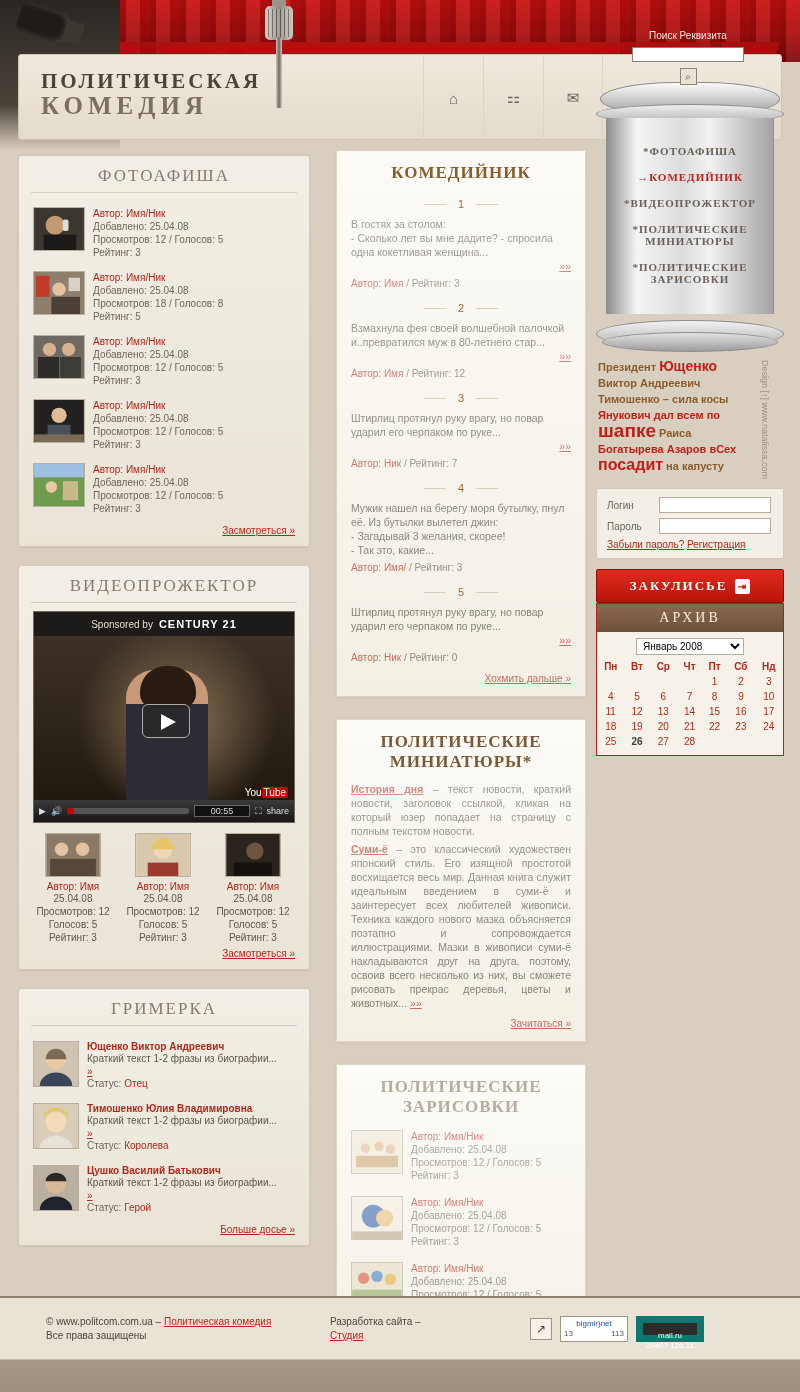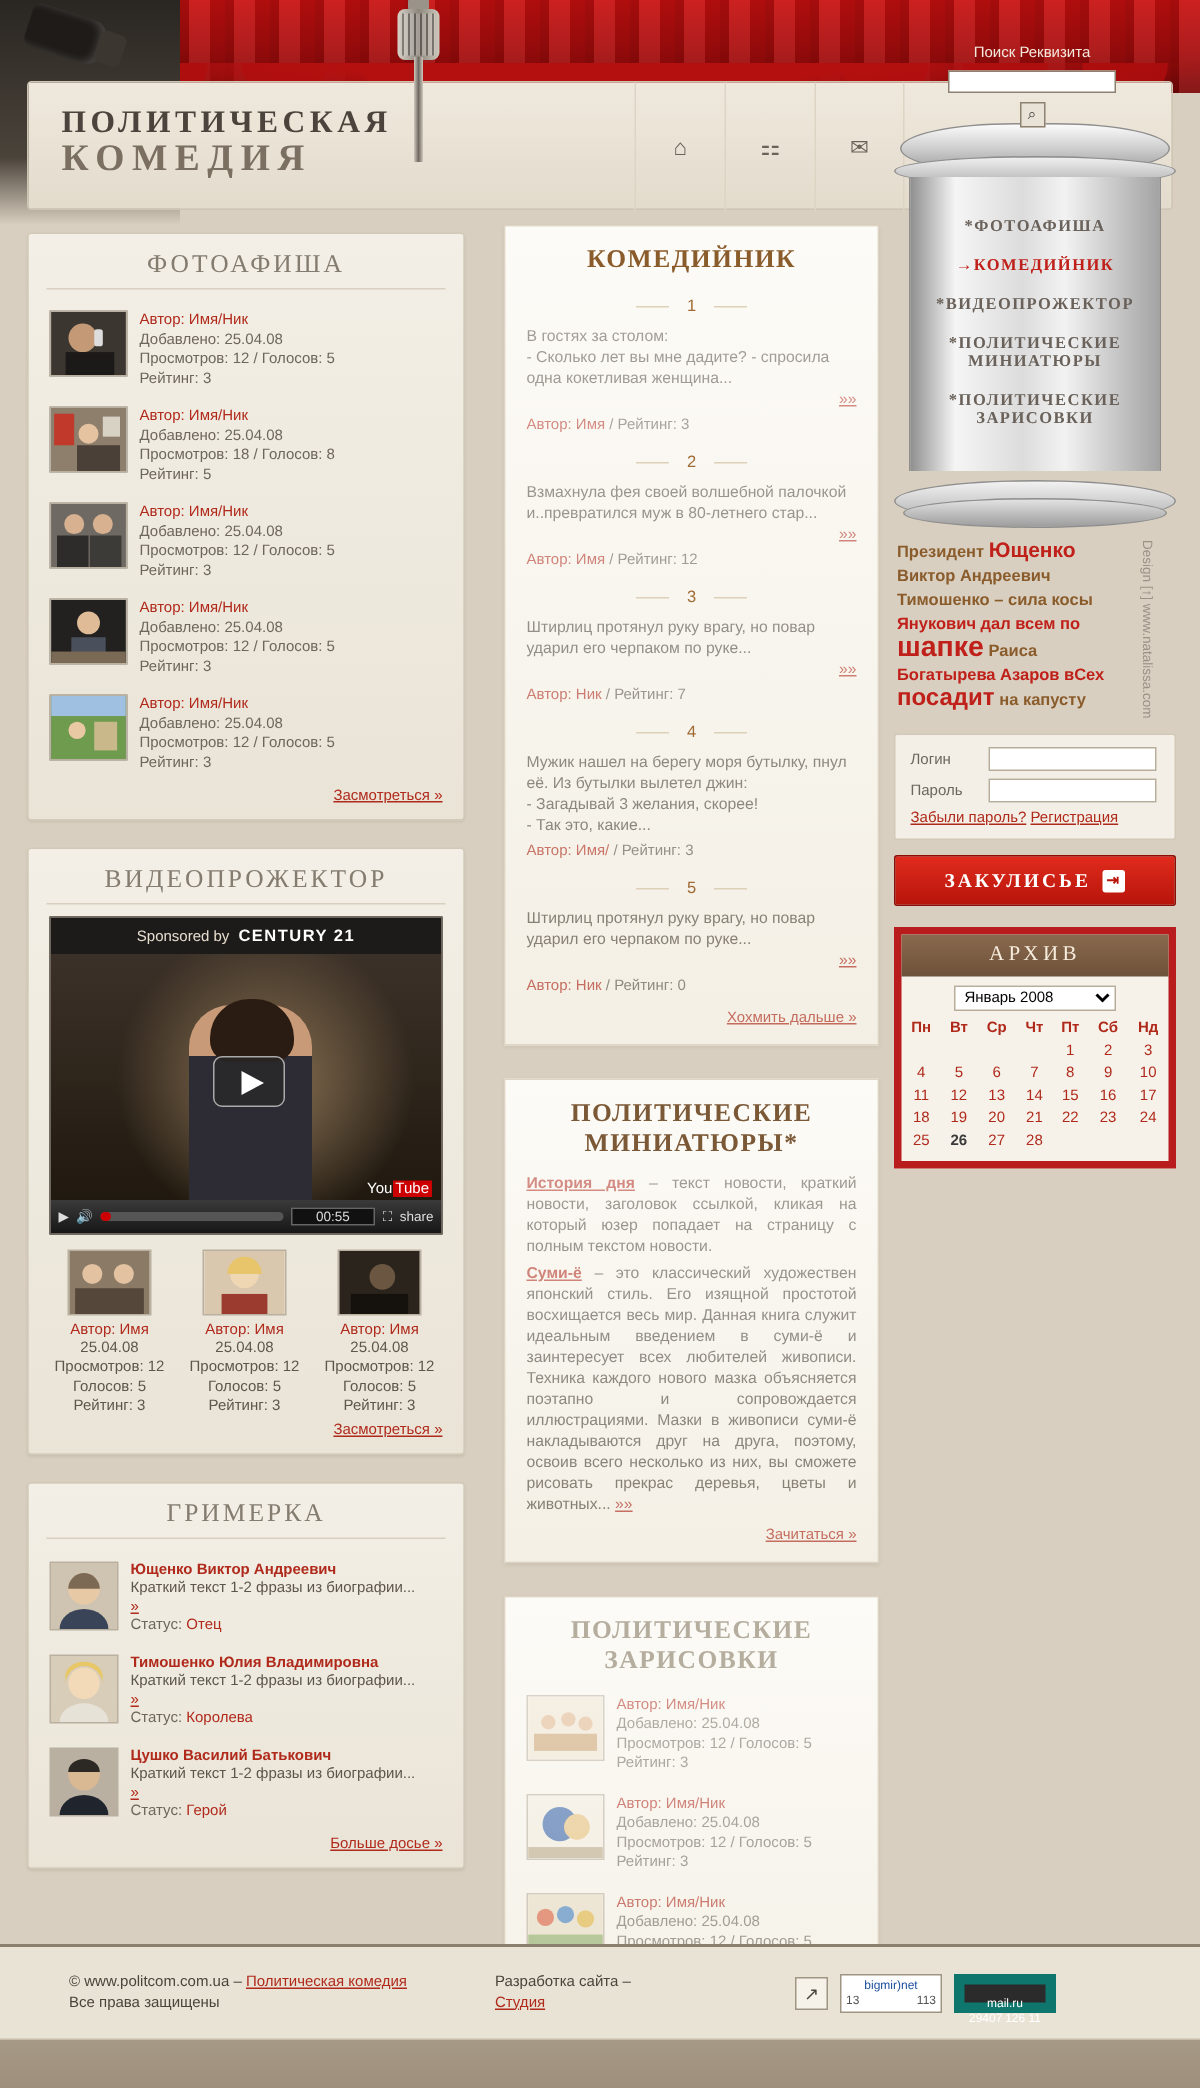--- a/index.html
+++ b/index.html
@@ -330,21 +330,21 @@
   }
 
   .ad-box{
     margin-top:12px; width:188px; height:188px; background:#fff;
     border:1px solid #c9c0ae; display:flex; align-items:center; justify-content:center;
     color:#9a9288; font-size:10px;
   }
 
   
   .cal{
-    margin-top:14px; width:188px; background:#f6f2e9; border:5px solid #b91c1c;
+    width:188px; background:#f6f2e9; border:1px solid #b91c1c;
   }
   .cal-head{
     height:28px; background:linear-gradient(180deg,#8a6a4f,#6d5138);
     color:#f6ecdc; font-family:"Liberation Serif", serif;
     font-size:14px; letter-spacing:3px; text-align:center; line-height:28px;
   }
   .cal-sel{ padding:6px 0 4px; text-align:center; }
   .cal-sel select{
     font-size:10px; padding:1px 2px; border:1px solid #b8ad9a; background:#fff;
     width:108px;

